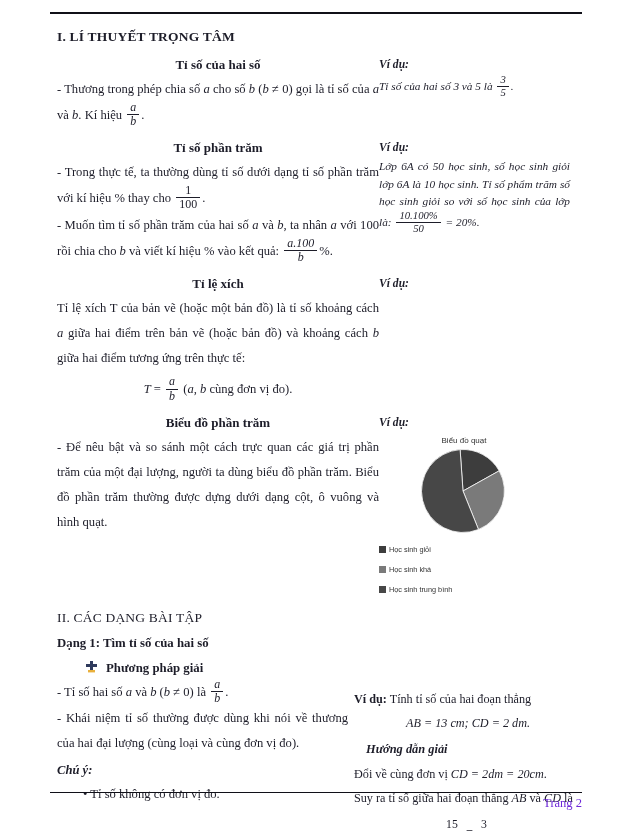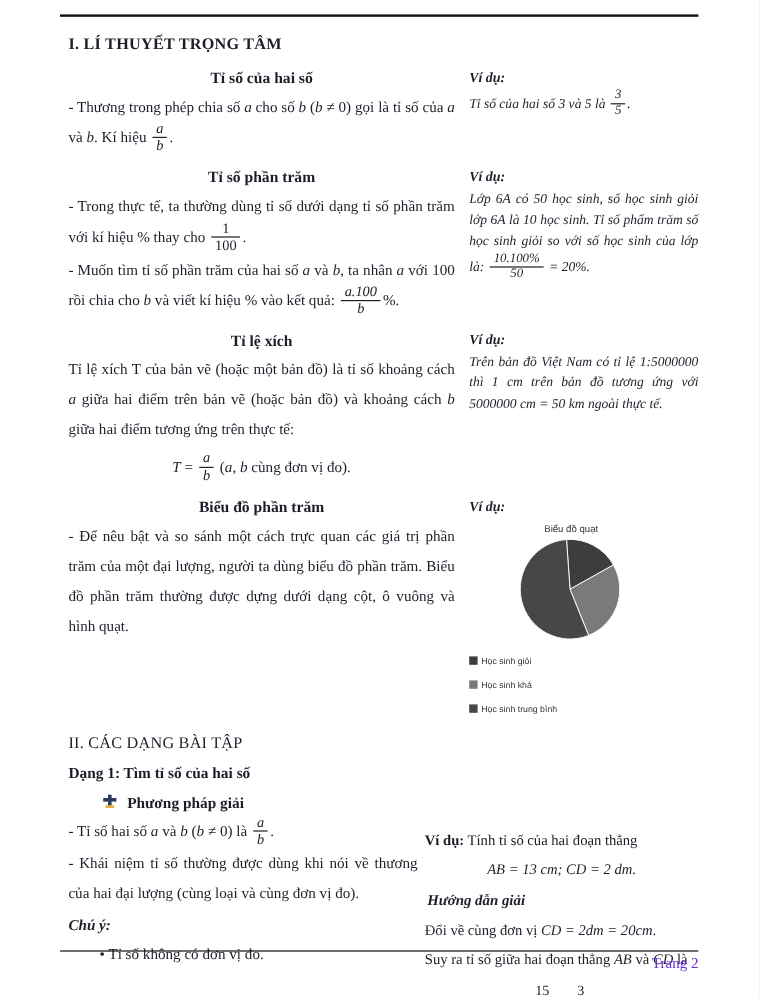--- a/index.html
+++ b/index.html
@@ -3,21 +3,21 @@
 <meta charset="utf-8">
 <style>
   html,body{margin:0;padding:0;background:#e8e8e8;}
   .page{
     width:633px;height:831px;background:#ffffff;position:relative;overflow:hidden;
     font-family:"Liberation Serif",serif;color:#1d1d29;margin:0 auto;
   }
   .top-rule{position:absolute;left:50px;right:51px;top:12px;border-top:2px solid #101018;}
   .content{position:absolute;left:57px;top:22px;width:525px;}
   h1{font-size:13.5px;font-weight:bold;margin:6px 0 0;line-height:18px;letter-spacing:.2px;}
-  .row{display:grid;grid-template-columns:322px 191px;column-gap:12px;}
+  .row{display:grid;grid-template-columns:322px 191px;}
   .row2{display:grid;grid-template-columns:291px 228px;column-gap:6px;}
   .lcol h2{text-align:center;font-size:13px;font-weight:bold;margin:9px 0 2px;line-height:20px;}
   .lp{font-size:12.6px;line-height:25px;text-align:justify;margin:0;}
   .formula{text-align:center;font-size:12.6px;margin:3px 0 0;line-height:30px;}
   .exlabel{font-weight:bold;font-style:italic;font-size:11.6px;margin:10px 0 0;line-height:17px;}
   .extext{font-style:italic;font-size:11.3px;line-height:17.5px;margin:2px 0 0;text-align:justify;}
   .frac{display:inline-flex;flex-direction:column;vertical-align:middle;text-align:center;
         line-height:1.1;font-size:.95em;margin:0 2px;position:relative;top:-1px;}
   .frac .fnum{display:block;border-bottom:1px solid currentColor;padding:0 3px;}
   .frac .fden{display:block;padding:0 3px;}
@@ -25,21 +25,21 @@
   .it{font-style:italic;}
   .bold{font-weight:bold;}
   .sec2-h{font-size:13.5px;font-weight:normal;margin:14px 0 0;line-height:20px;}
   .dang{font-size:12.8px;font-weight:bold;margin:4px 0 0;line-height:22px;}
   .method{display:flex;align-items:center;gap:8px;margin:3px 0 0;padding-left:28px;line-height:22px;}
   .method .mlabel{font-size:12.8px;font-weight:bold;}
   .note{font-weight:bold;font-style:italic;font-size:12.6px;margin:2px 0 0;line-height:24px;}
   .bullet{font-size:12.6px;margin:0;padding-left:26px;line-height:24px;}
   .rp{font-size:12.2px;line-height:24.5px;margin:0;}
   .rp-center{text-align:center;font-style:italic;font-size:12.2px;line-height:24.5px;margin:0;}
-  .sol-h{font-weight:bold;font-style:italic;font-size:12.4px;margin:1px 2px 0;line-height:25px;}
+  .sol-h{font-weight:bold;font-style:italic;font-size:12.4px;margin:1px 12px 0;line-height:25px;}
   .r-formula{text-align:center;font-size:12.4px;margin:4px 0 0;line-height:34px;}
   .chart{width:195px;margin-top:2px;font-family:"Liberation Sans",sans-serif;}
   .chart-title{font-size:8px;color:#333;text-align:center;width:170px;margin:5px 0 1px;line-height:10px;}
   .legend{display:flex;gap:11px;margin-top:6px;font-size:7.3px;color:#333;white-space:nowrap;flex-direction:column;}
   .leg-item{display:inline-flex;align-items:center;gap:3px;}
   .leg-swatch{width:7px;height:7px;display:inline-block;}
   .footer-rule{position:absolute;left:50px;right:51px;top:792px;border-top:1.5px solid #101018;}
   .footer-label{position:absolute;top:796px;right:51px;font-size:12.5px;color:#6d28d9;}
 </style>
 </head>
@@ -94,21 +94,20 @@
       <div class="lcol">
         <h2>Tỉ lệ xích</h2>
         <p class="lp"><span><span>Tỉ lệ xích T của bản vẽ (hoặc một bản đồ) là tỉ số khoảng cách </span><span class="it">a</span><span> giữa hai điểm trên bản vẽ (hoặc bản đồ) và khoảng cách </span><span class="it">b</span><span> giữa hai điểm tương ứng trên thực tế:</span></span></p>
         <p class="formula"><span><span class="it">T</span><span> = </span></span><span class="frac fit">
               <span class="fnum">a</span>
               <span class="fden">b</span>
             </span><span><span> (</span><span class="it">a</span><span>, </span><span class="it">b</span><span> cùng đơn vị đo).</span></span></p>
       </div>
       <div class="rcol">
         <p class="exlabel">Ví dụ:</p>
-        <p class="extext">Trên bản đồ Việt Nam có tỉ lệ 1:5000000 thì 1 cm trên bản đồ tương ứng với 5000000 cm = 50 km ngoài thực tế.</p>
       </div>
     </div>
 
     <div class="row">
       <div class="lcol">
         <h2>Biểu đồ phần trăm</h2>
         <p class="lp">- Để nêu bật và so sánh một cách trực quan các giá trị phần trăm của một đại lượng, người ta dùng biểu đồ phần trăm. Biểu đồ phần trăm thường được dựng dưới dạng cột, ô vuông và hình quạt.</p>
       </div>
       <div class="rcol">
         <p class="exlabel">Ví dụ:</p>

